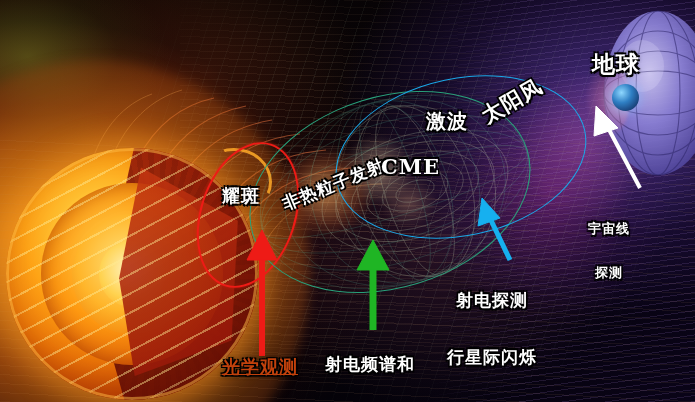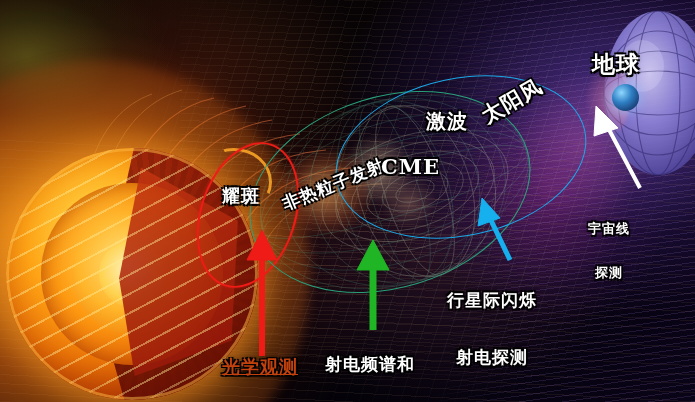--- a/index.html
+++ b/index.html
@@ -332,22 +332,22 @@
   <div class="lbl white" id="lbl-solarwind">太阳风</div>
 
   <div class="lbl white" id="lbl-earth">地球</div>
 
   <div class="lbl white" id="lbl-cosmic">
     <div>宇宙线</div>
     <div>探测</div>
   </div>
 
   <div class="lbl white" id="lbl-ips">
+    <div>射电探测</div>
     <div>行星际闪烁</div>
-    <div>射电探测</div>
   </div>
 
   <div class="lbl white" id="lbl-radio">
     <div>射电频谱和</div>
     
   </div>
 
   <div class="lbl yellow" id="lbl-optical">光学观测</div>
 
 </div>

